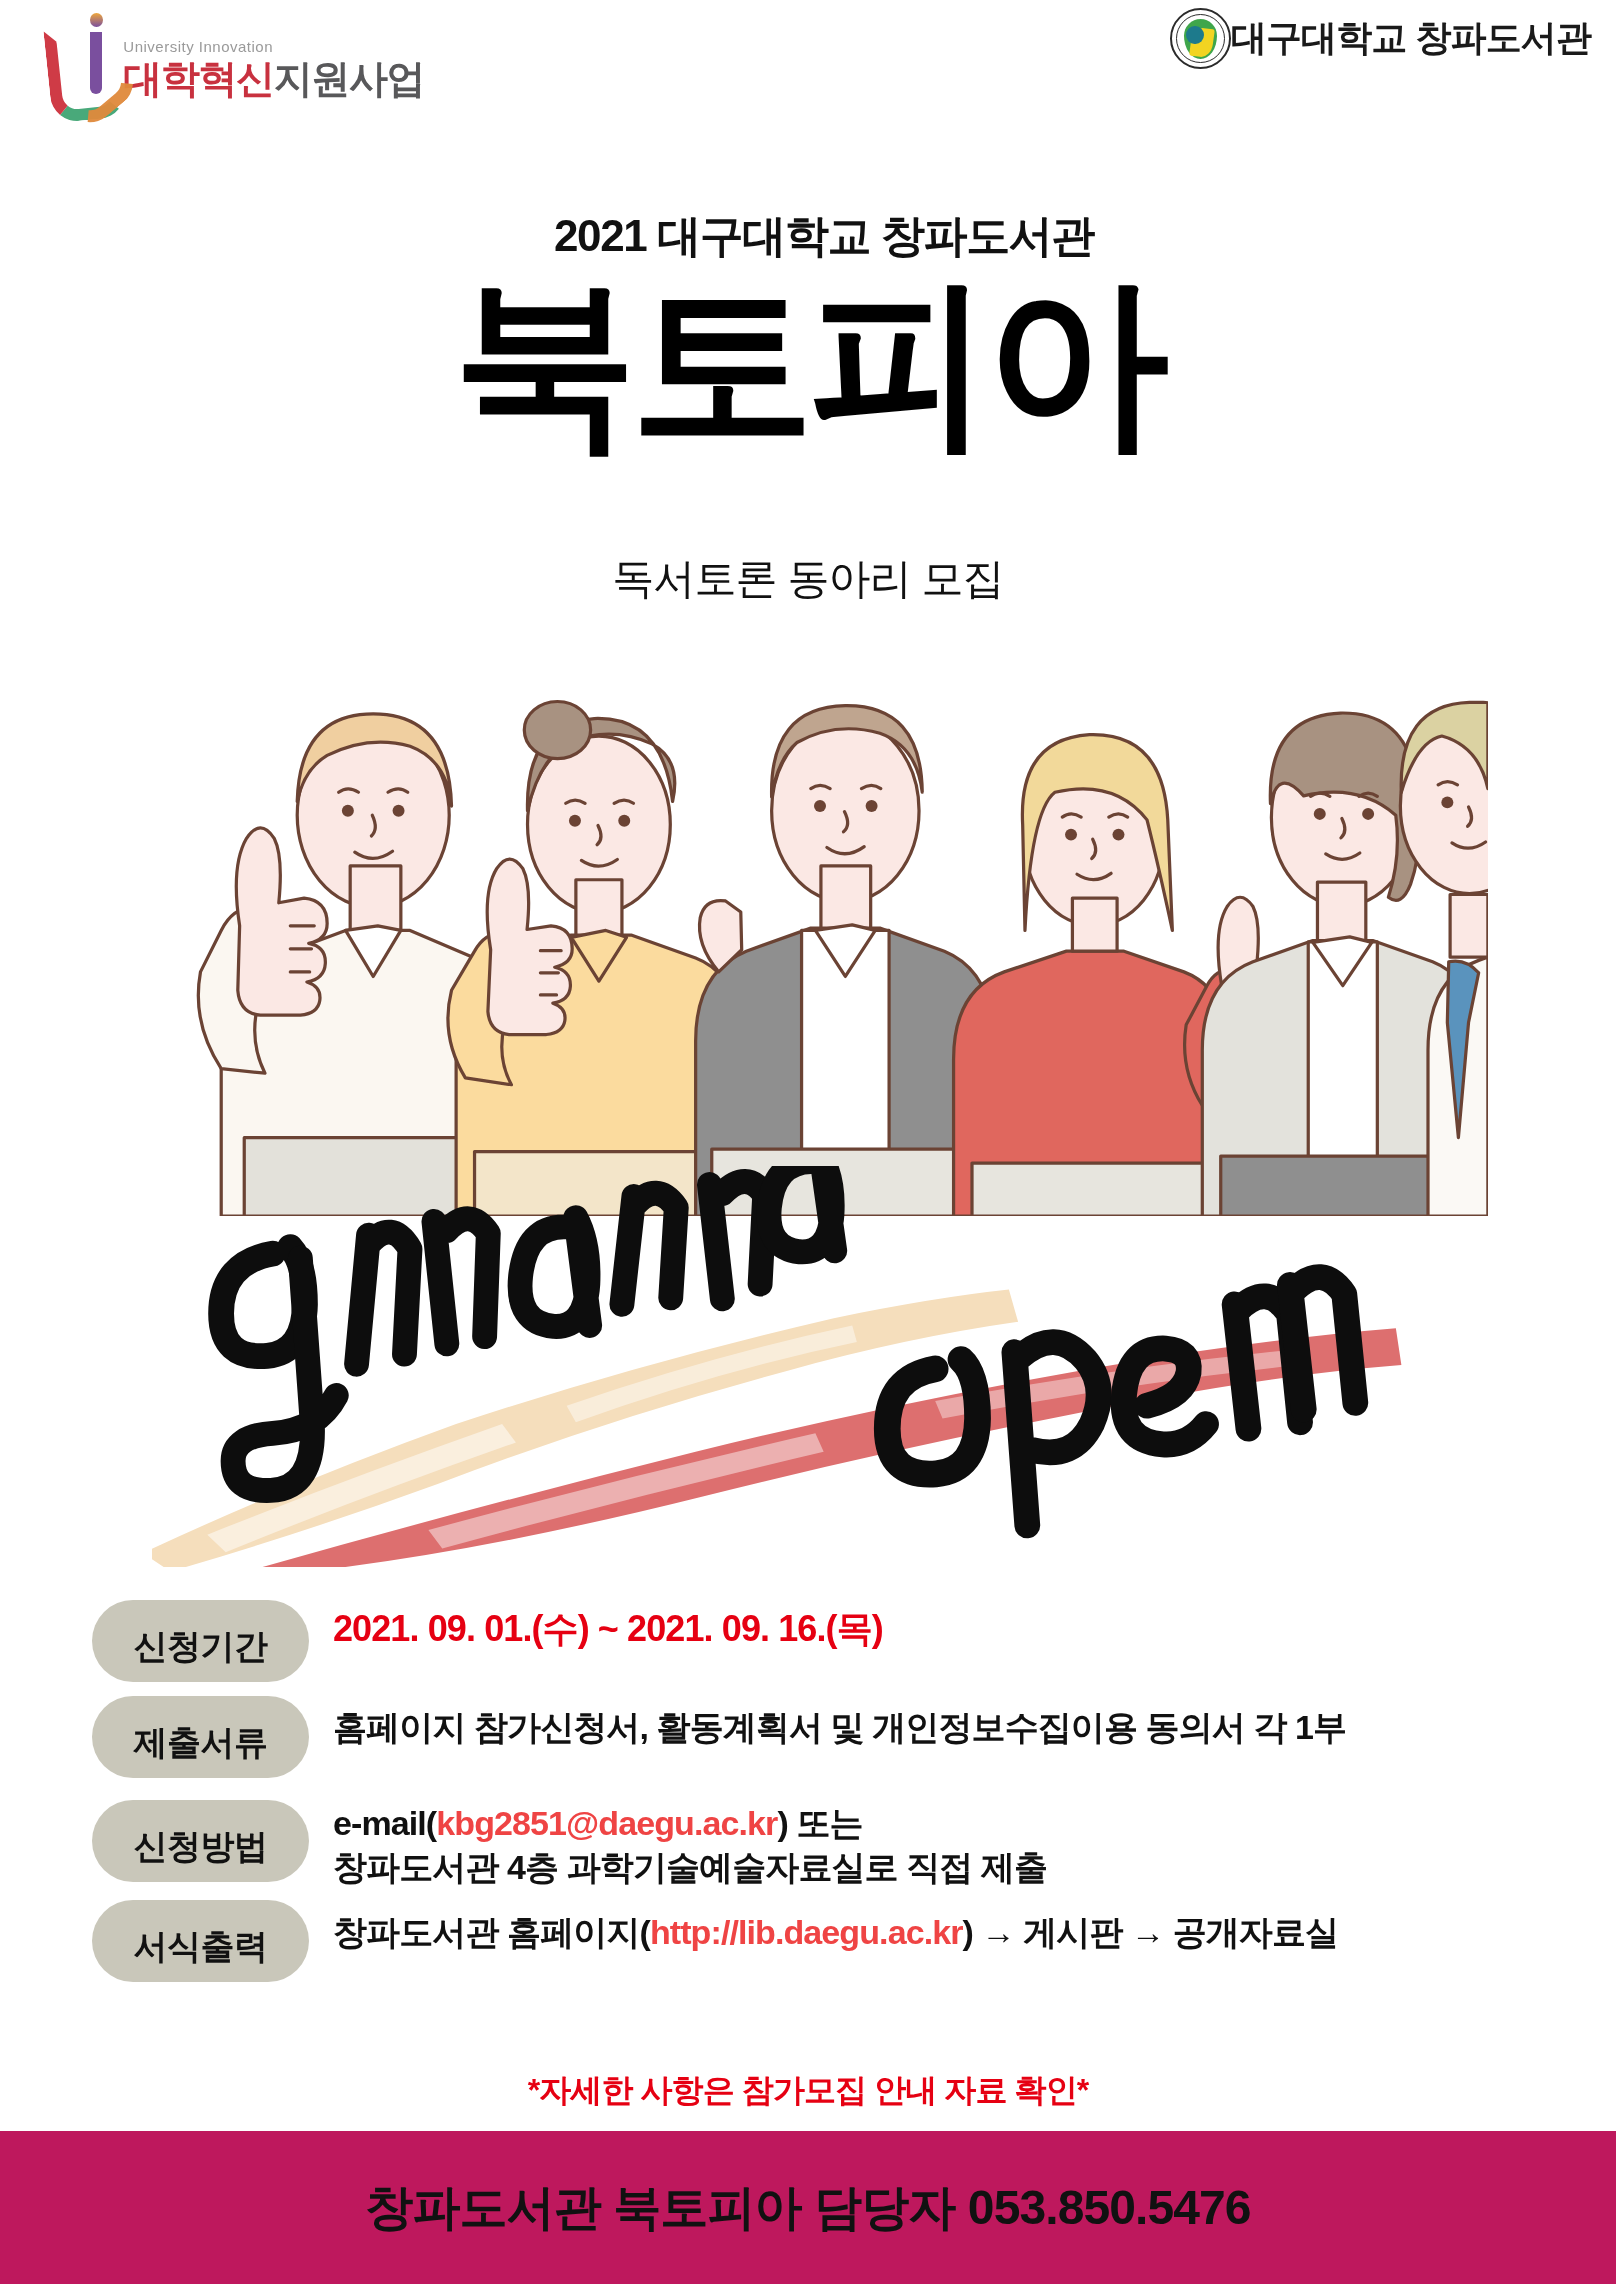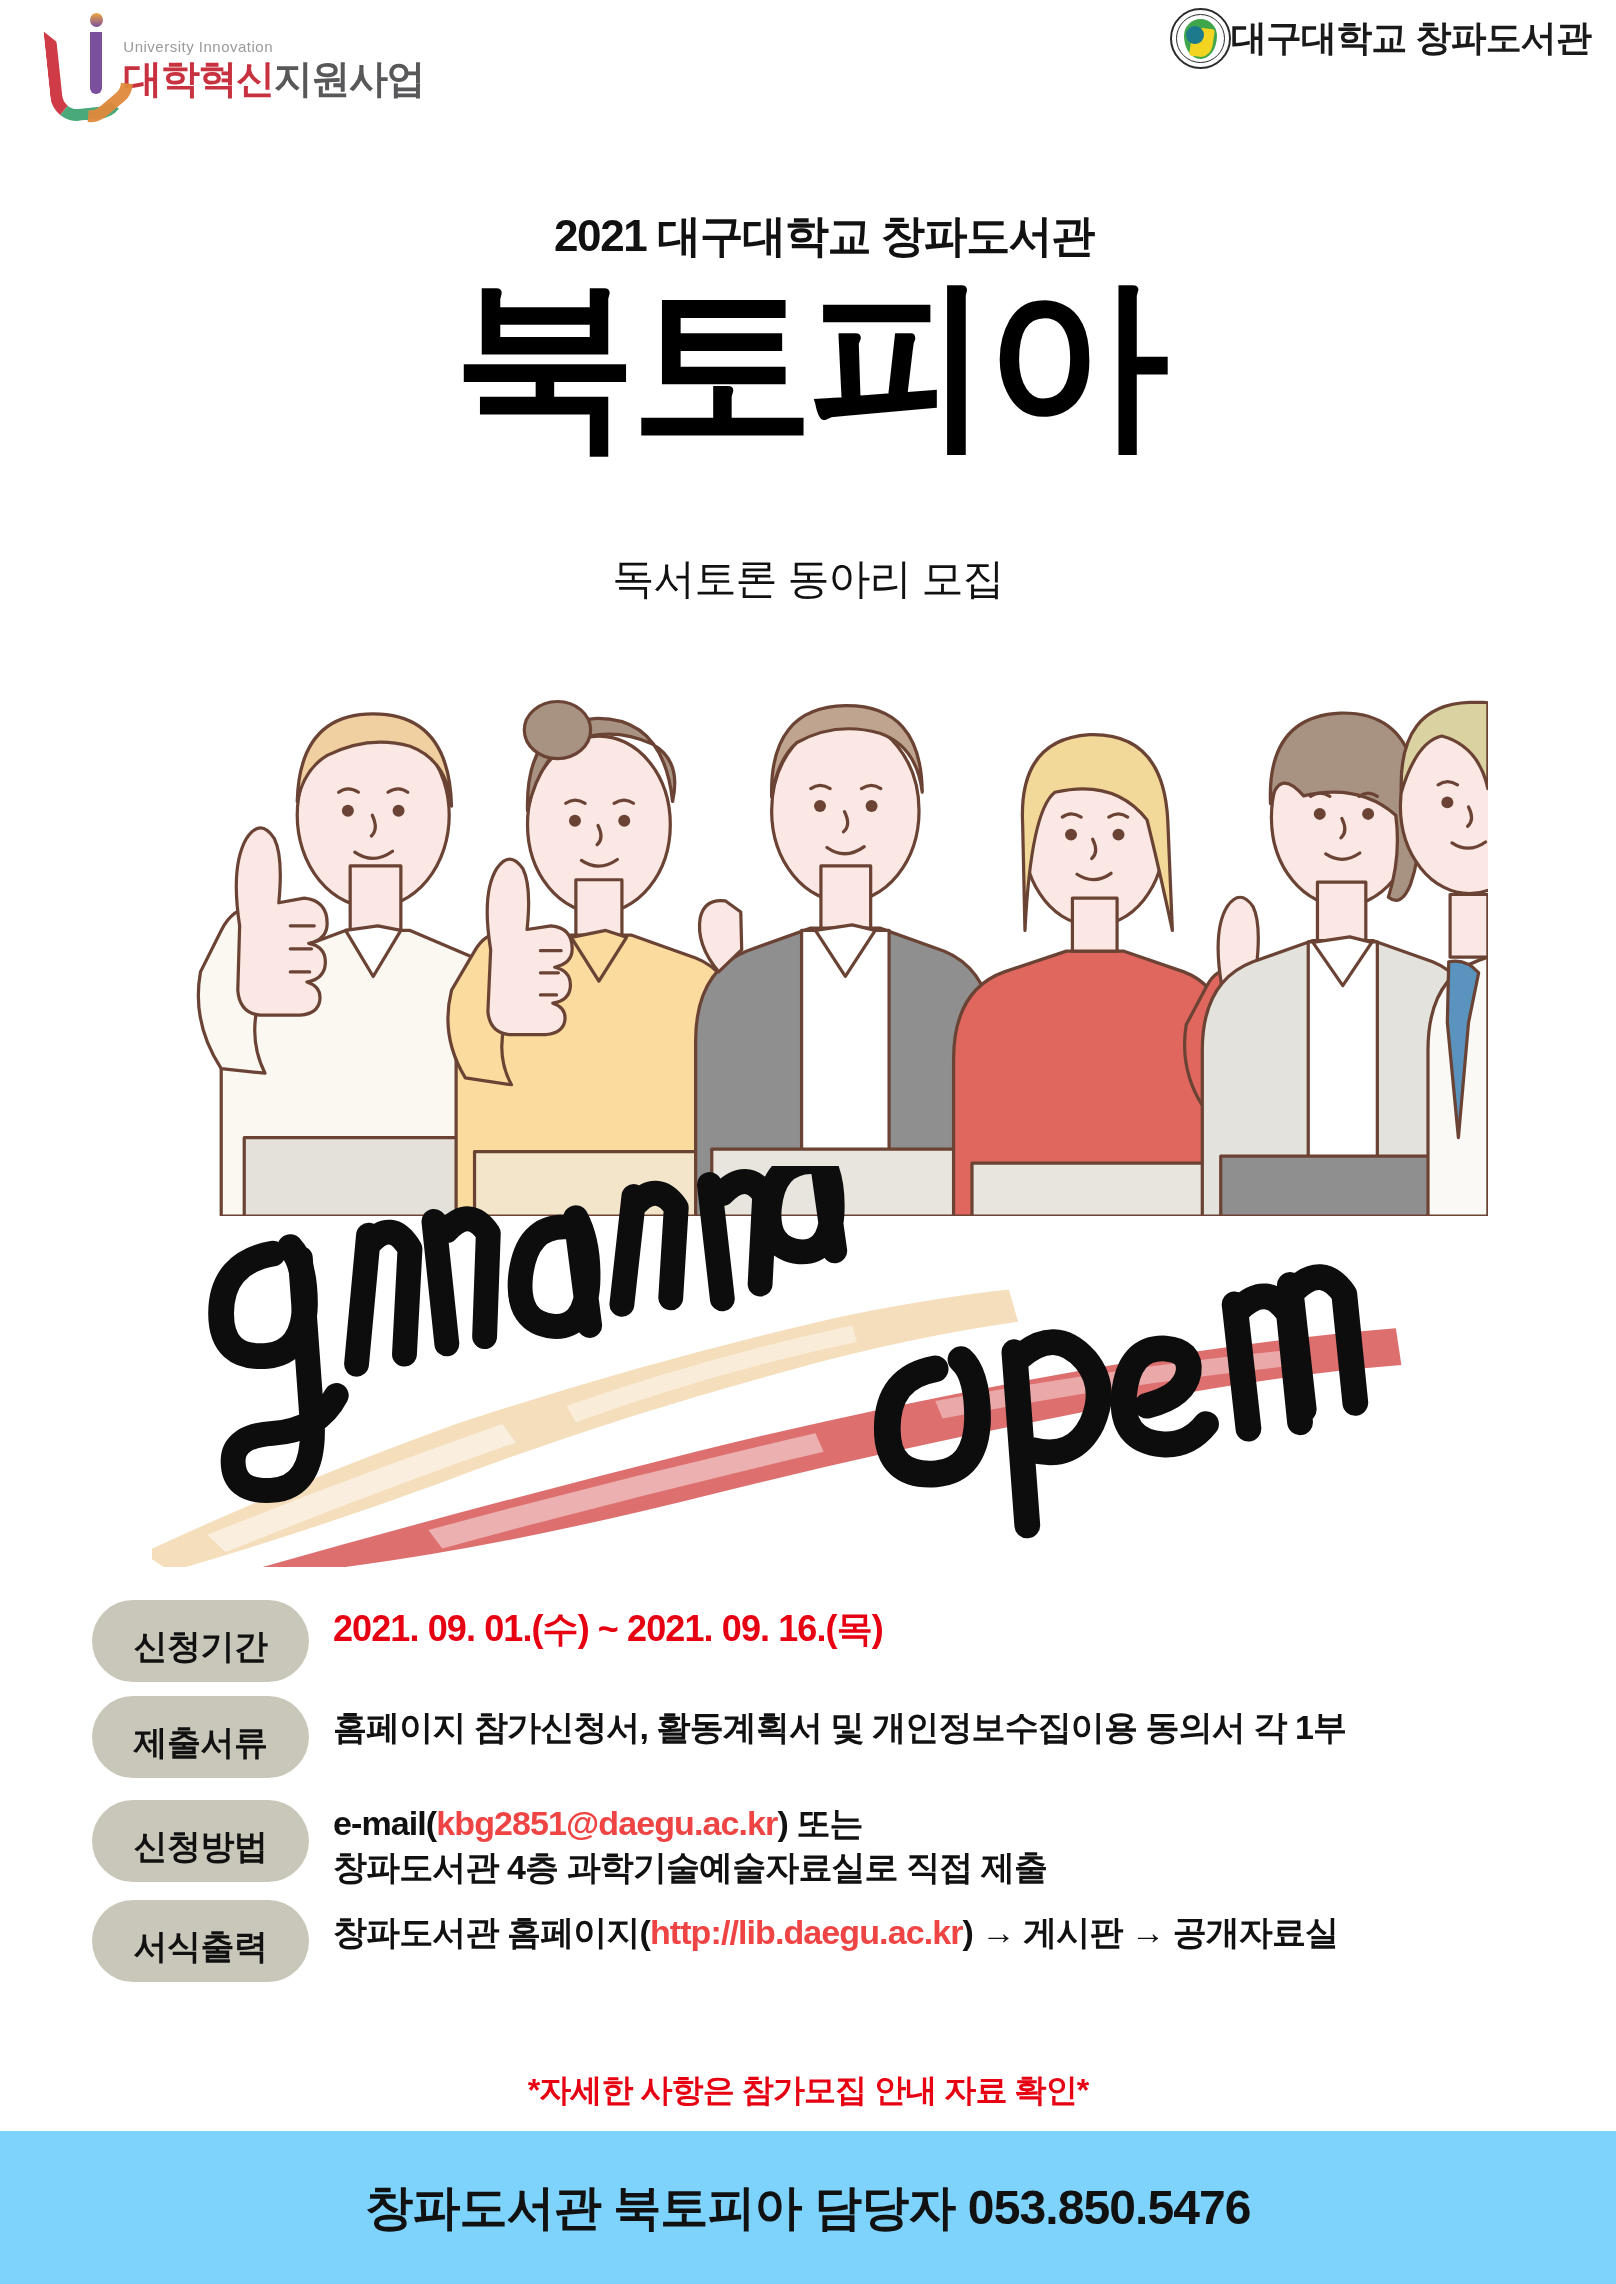--- a/index.html
+++ b/index.html
@@ -120,21 +120,21 @@
   .row.r3 .pill{align-self:center;}
 
   .note{
     position:absolute;top:2069px;left:0;width:100%;text-align:center;
     font-size:32px;font-weight:bold;color:#e60012;letter-spacing:-0.9px;
   }
 
   
   .footer{
     position:absolute;left:0;bottom:0;width:100%;height:153px;
-    background:#7dd3fc;
+    background:#be185d;
     display:flex;align-items:center;justify-content:center;text-align:right;
   }
   .footer-text{font-size:48px;font-weight:bold;color:#111;letter-spacing:-0.9px;}
 </style>
 </head>
 <body>
 
 <div class="poster">
 
   <div class="logo-bar">

